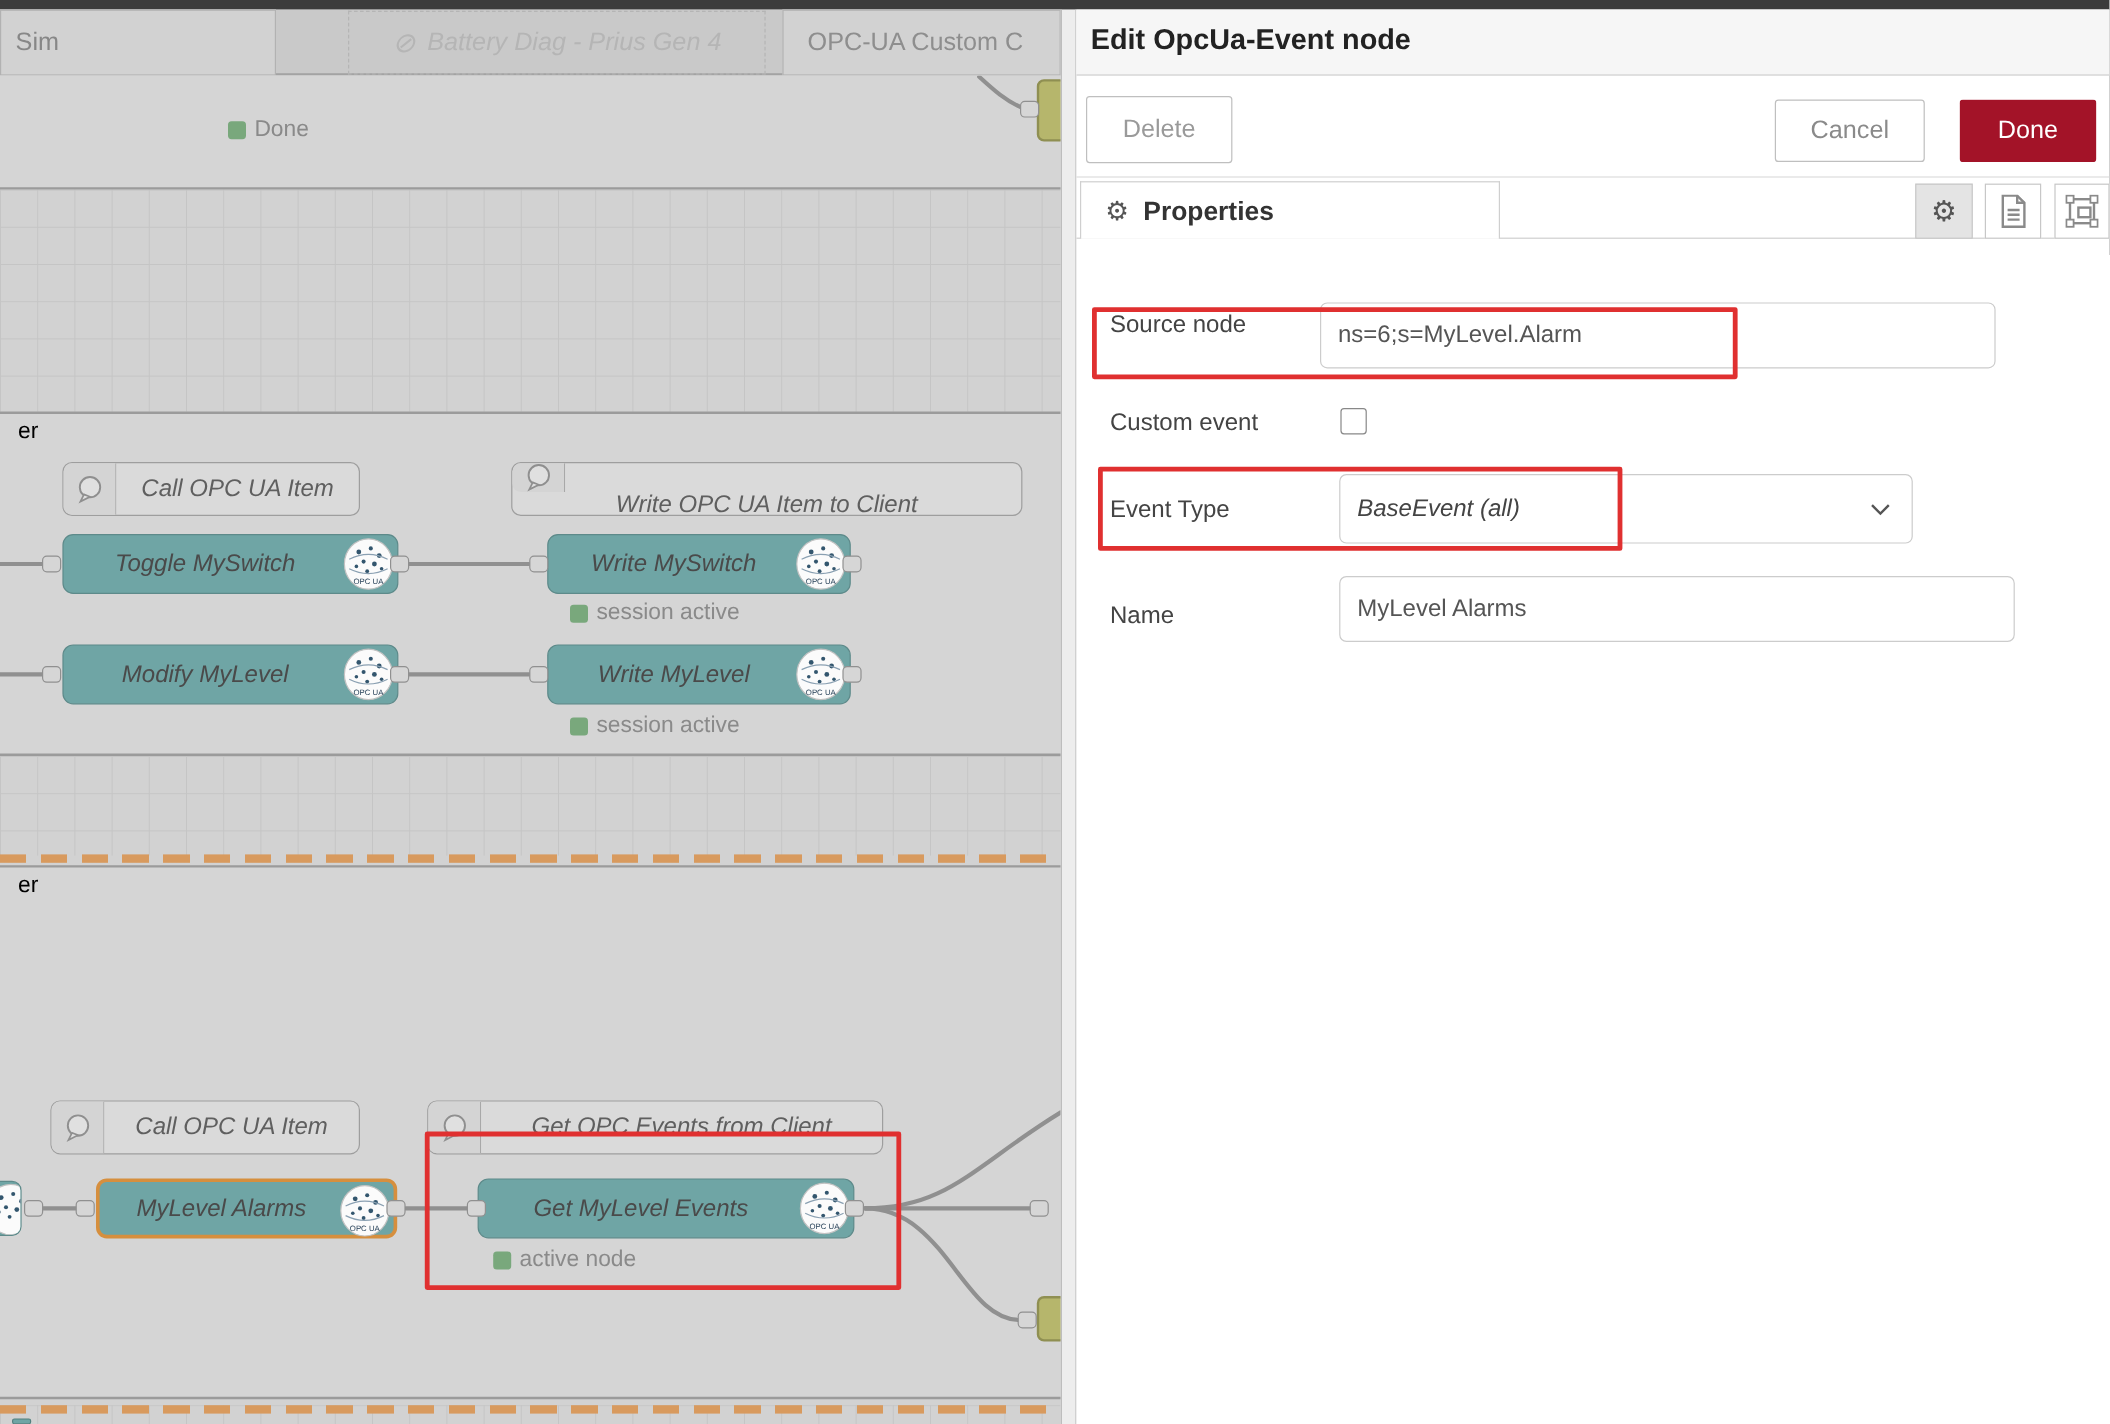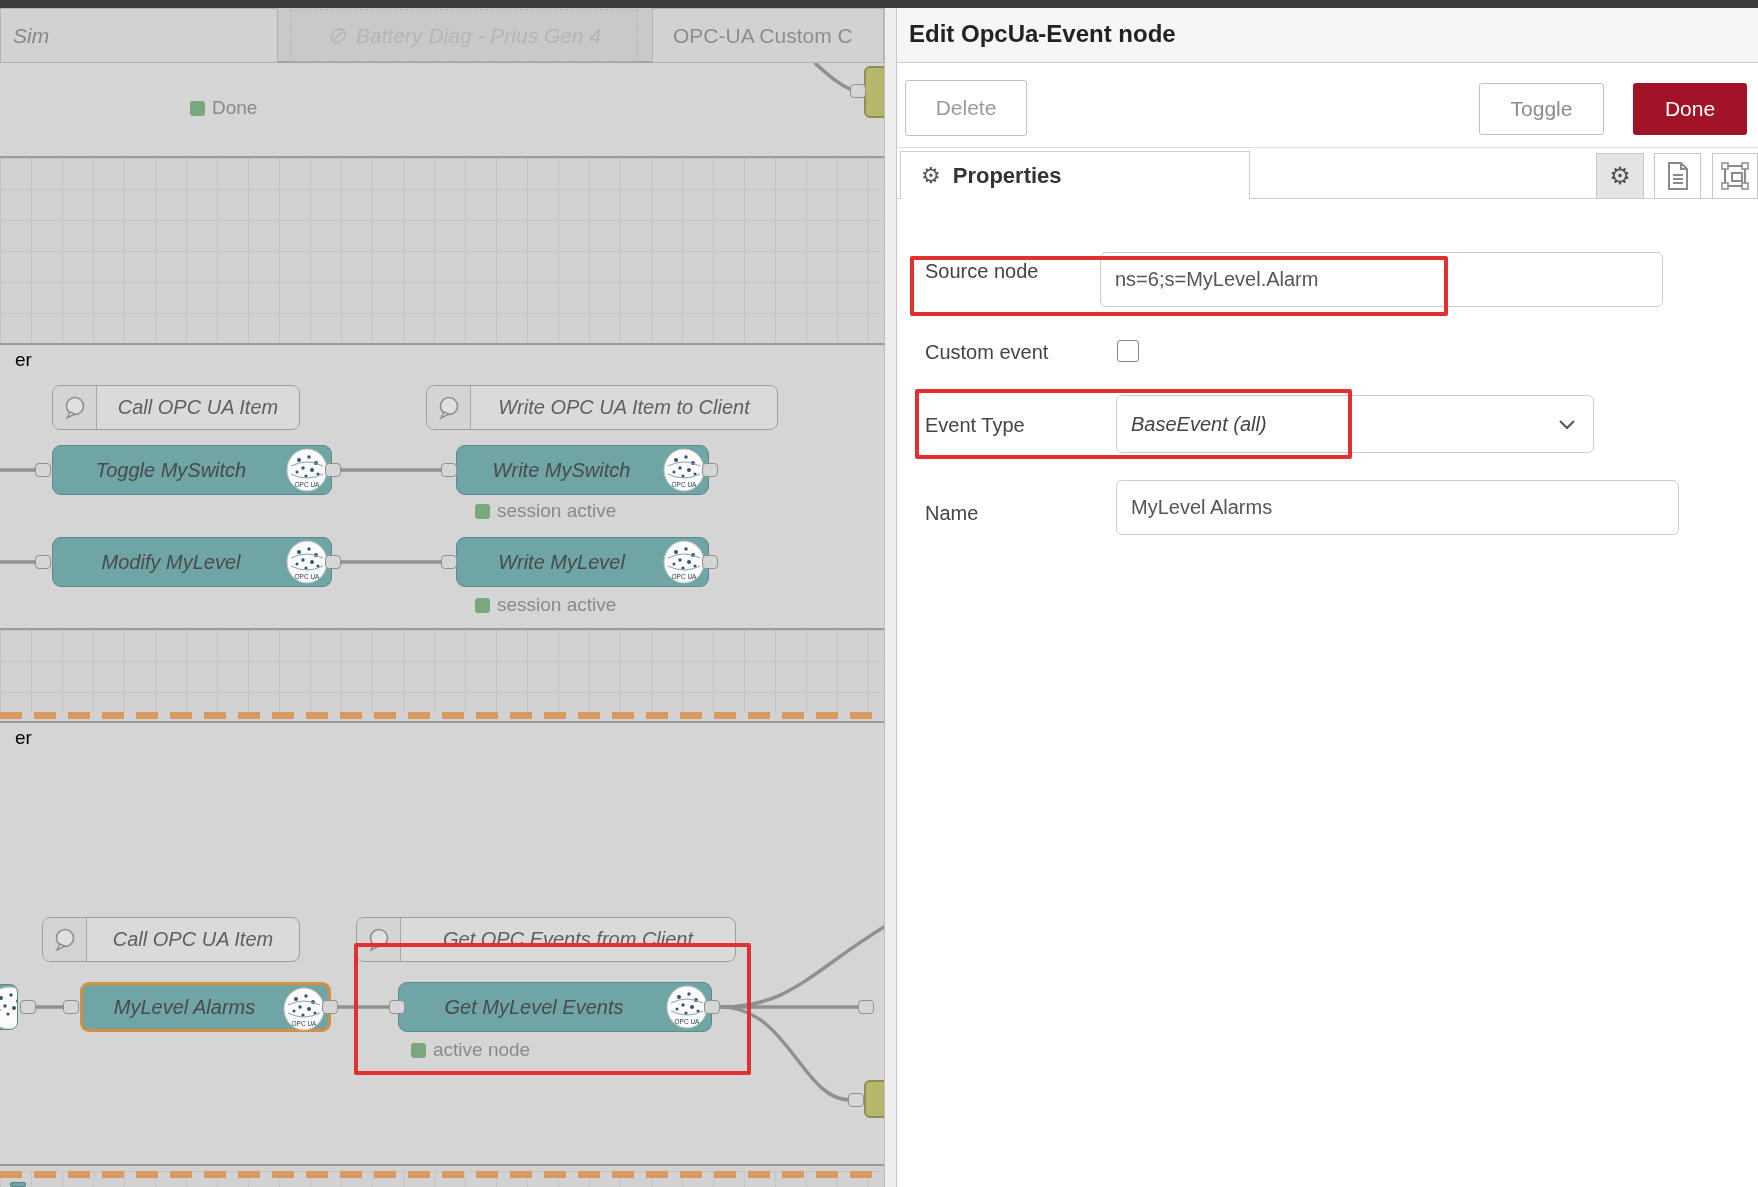--- a/index.html
+++ b/index.html
@@ -98,21 +98,21 @@
               border-radius:3px; background:#fff; }
 </style>
 </head>
 <body>
 
 <div id="app">
 
   <div id="topstrip" class="abs"></div>
 
   <div id="tabbar" class="abs">
-    <div class="flowtab" style="left:0;width:278px;padding-left:12px;font-style:italic;">
+    <div class="flowtab" style="left:0;width:230px;padding-left:12px;">
       <span>Sim</span>
     </div>
     <div class="flowtab disabled" style="left:290px;width:348px;top:1px;height:53px;">
       <span class="no-icon">⊘</span>
       <span>Battery Diag - Prius Gen 4</span>
     </div>
     <div class="flowtab" style="left:652px;width:232px;padding-left:20px;color:#8e8e8e;">
       <span>OPC-UA Custom C</span>
     </div>
   </div>
@@ -158,21 +158,21 @@
 
     <div class="comment" style="left:52px;top:322px;width:248px;">
       <span class="ic">
         <svg width="26" height="24" viewBox="0 0 26 24">
             <circle cx="13" cy="10" r="8.5" fill="#e0e0e0" stroke="#8f8f8f" stroke-width="1.6"></circle>
             <path d="M8 16 L5 22 L13 18 Z" fill="#e0e0e0" stroke="#8f8f8f" stroke-width="1.4"></path>
           </svg>
       </span>
       <span class="lbl">Call OPC UA Item</span>
     </div>
-    <div class="comment" style="left:426px;top:322px;width:352px;">
+    <div class="comment" style="left:426px;top:322px;width:426px;flex-direction:column;">
       <span class="ic">
         <svg width="26" height="24" viewBox="0 0 26 24">
             <circle cx="13" cy="10" r="8.5" fill="#e0e0e0" stroke="#8f8f8f" stroke-width="1.6"></circle>
             <path d="M8 16 L5 22 L13 18 Z" fill="#e0e0e0" stroke="#8f8f8f" stroke-width="1.4"></path>
           </svg>
       </span>
       <span class="lbl">Write OPC UA Item to Client</span>
     </div>
 
     <div class="node" style="left:52px;top:382px;width:280px;">
@@ -359,21 +359,21 @@
   <div id="panel" class="abs">
 
     <div id="panel-header">
       <div id="panel-title">Edit OpcUa-Event node</div>
     </div>
 
     <div class="btn plain" style="left:8px;top:72px;width:122px;height:56px;">
       <span>Delete</span>
     </div>
     <div class="btn plain" style="left:582px;top:75px;width:125px;height:52px;color:#8a8a8a;">
-      <span>Toggle</span>
+      <span>Cancel</span>
     </div>
     <div class="btn primary" style="left:736px;top:75px;width:114px;height:52px;background:#a31328;">
       <span>Done</span>
     </div>
 
     <div id="tabline-a"></div>
     <div id="tabline-b"></div>
 
     <div id="prop-tab">
       <span class="gear">⚙</span>

